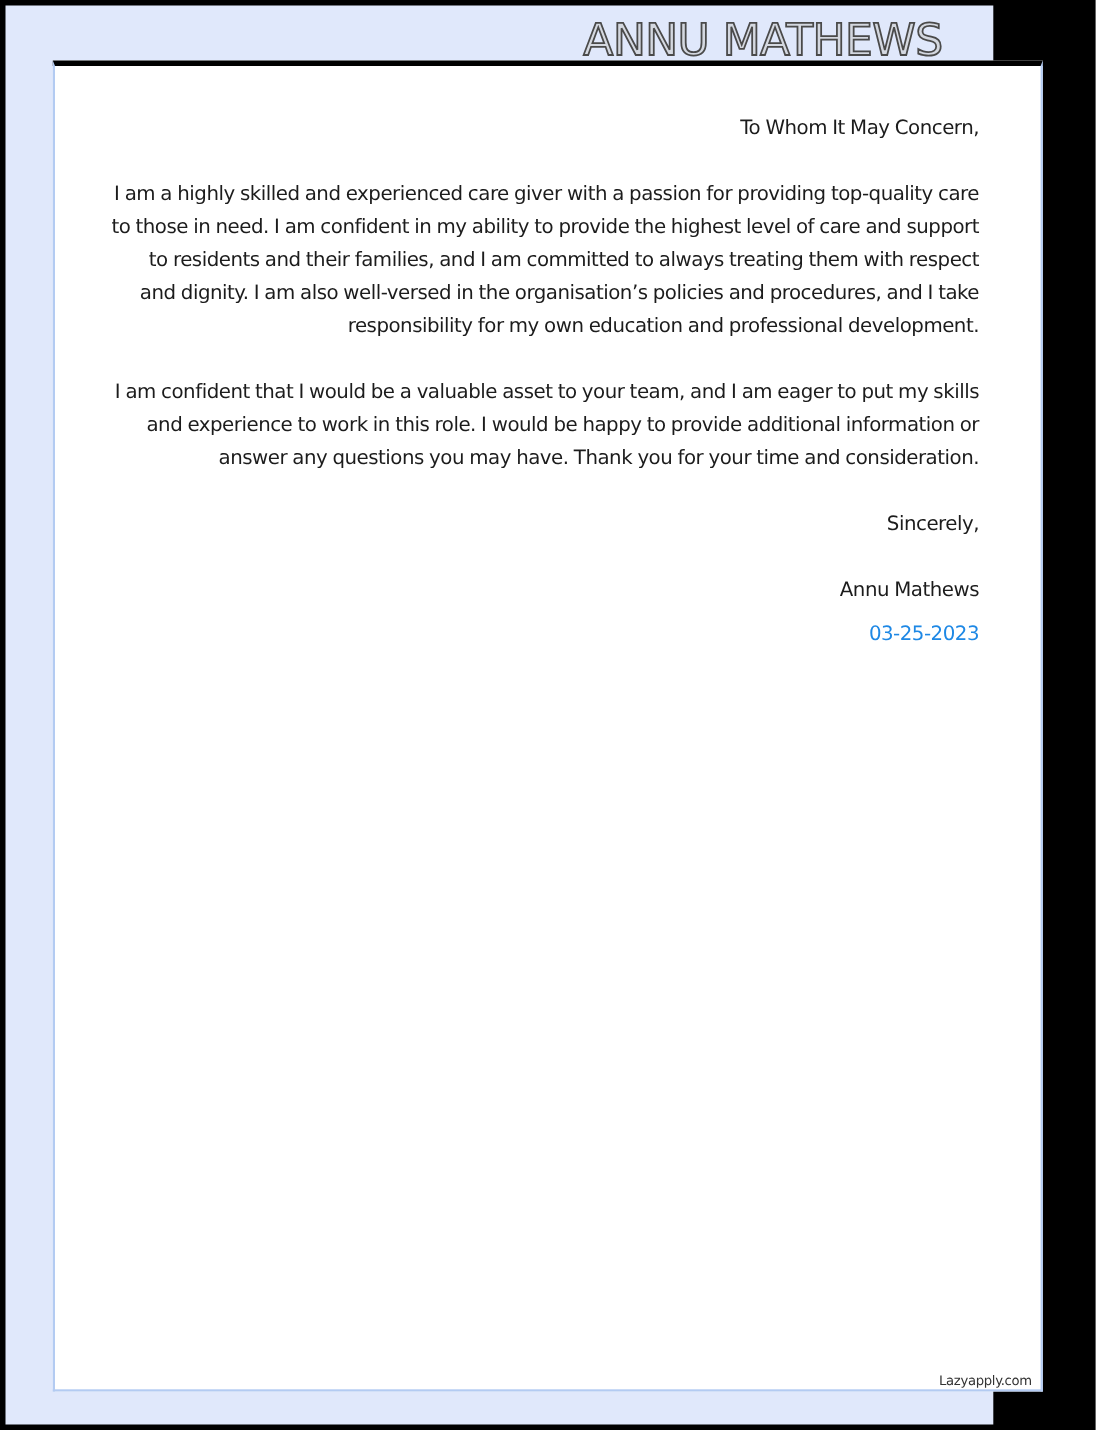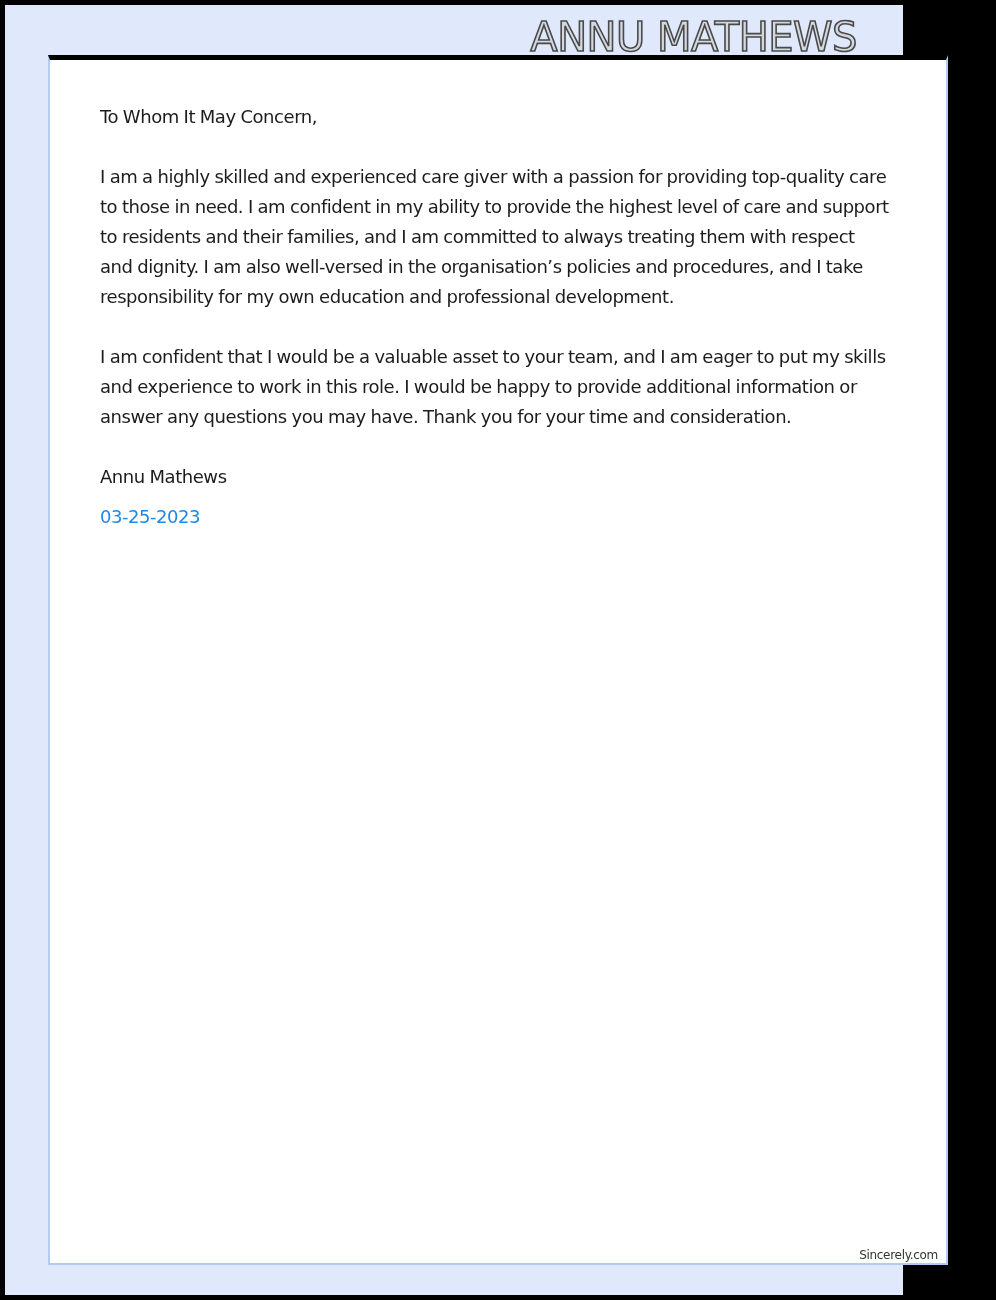--- a/index.html
+++ b/index.html
@@ -53,20 +53,21 @@
       width: 790px;
       font-family: "DejaVu Sans", sans-serif;
       font-size: 18px;
       line-height: 30px;
       color: #1c1c1c;
       letter-spacing: -0.45px;
       word-spacing: -0.5px;
     }
     .letter p {
       margin: 0 0 30px 0;
+      text-align: right;
     }
     .letter p.signoff {
       margin-bottom: 30px;
     }
     .letter p.signature {
       margin-bottom: 10px;
     }
     .letter p.date {
       color: #1e88e5;
       margin: 0;
@@ -86,19 +87,20 @@
 <body>
 
 <div class="page">
   <h1 class="header-name">ANNU MATHEWS</h1>
 
   <div class="card">
     <div class="letter">
       <p>To Whom It May Concern,</p>
       <p>I am a highly skilled and experienced care giver with a passion for providing top-quality care to those in need. I am confident in my ability to provide the highest level of care and support to residents and their families, and I am committed to always treating them with respect and dignity. I am also well-versed in the organisation’s policies and procedures, and I take responsibility for my own education and professional development.</p>
       <p>I am confident that I would be a valuable asset to your team, and I am eager to put my skills and experience to work in this role. I would be happy to provide additional information or answer any questions you may have. Thank you for your time and consideration.</p>
+      <p class="signoff">Sincerely,</p>
       <p class="signature">Annu Mathews</p>
       <p class="date">03-25-2023</p>
     </div>
 
-    <div class="footer-brand">Sincerely.com</div>
+    <div class="footer-brand">Lazyapply.com</div>
   </div>
 </div>
 
 </body></html>

